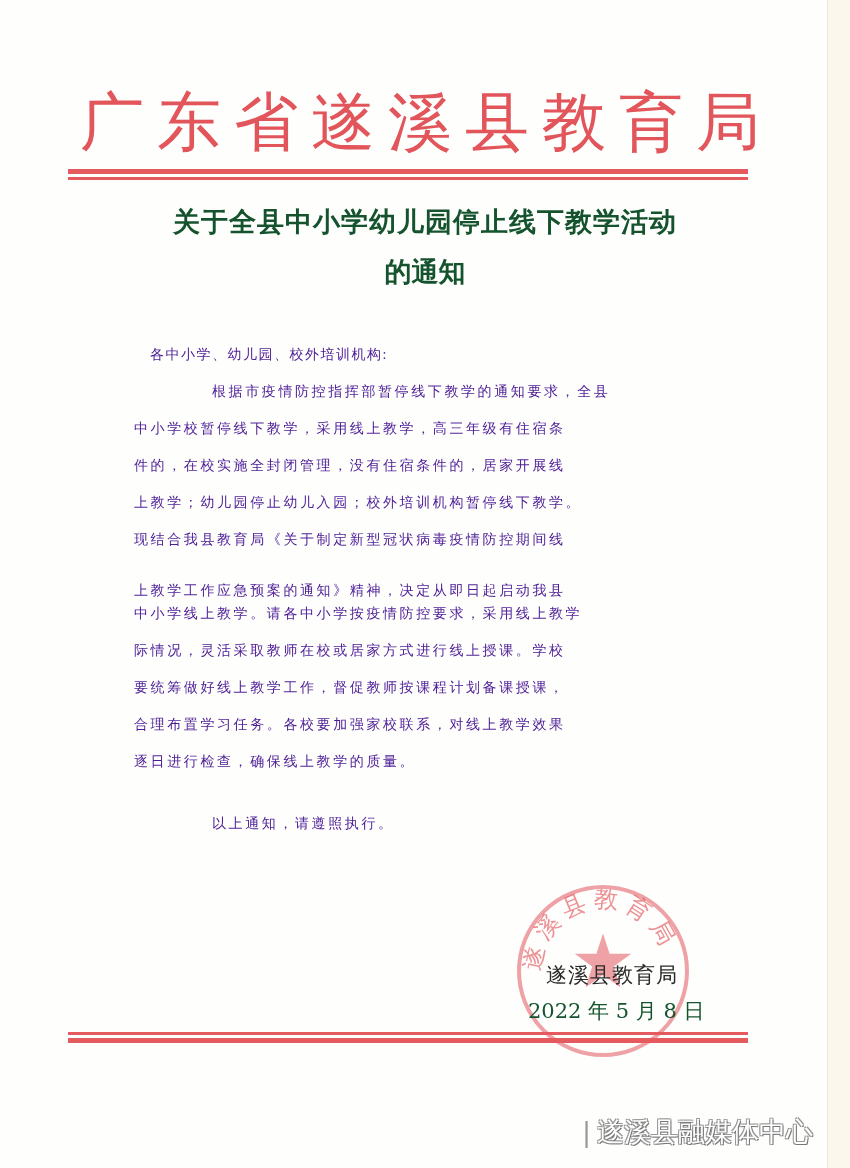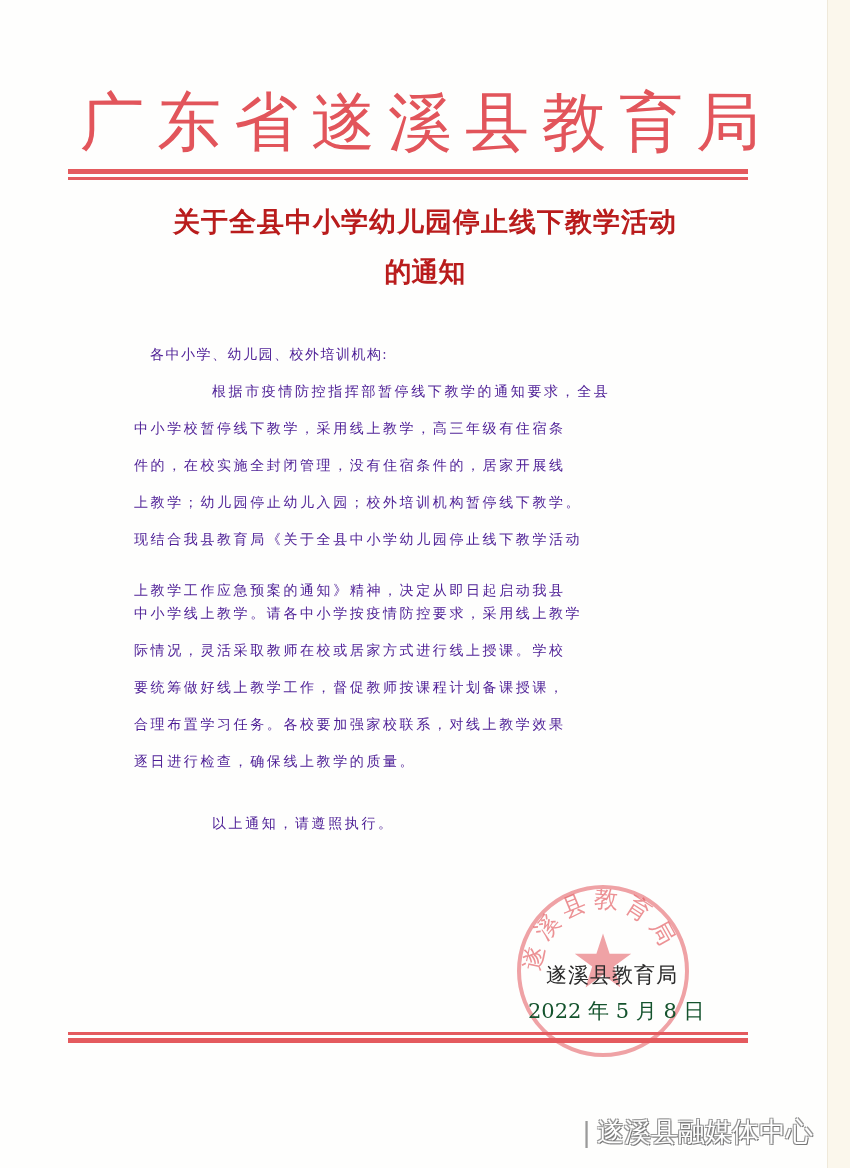--- a/index.html
+++ b/index.html
@@ -41,21 +41,21 @@
     position: absolute;
     left: 68px;
     width: 680px;
     background: #e45a5e;
   }
   .doc-title {
     position: absolute;
     left: 100px;
     width: 650px;
     text-align: center;
-    color: #b91c1c;
+    color: #14532d;
     font-family: "DejaVu Serif", "Liberation Serif", serif;
     font-weight: bold;
     font-size: 27px;
     line-height: 52px;
     white-space: nowrap;
   }
   .doc-title.line1 { top: 196px; letter-spacing: 1px; }
   .doc-title.line2 { top: 246px; }
   .body-text {
     position: absolute;
@@ -141,21 +141,21 @@
 
 <div class="doc-title line1">关于全县中小学幼儿园停止线下教学活动</div>
 <div class="doc-title line2">的通知</div>
 
 <div class="body-text salutation">各中小学、幼儿园、校外培训机构:</div>
 
 <div class="body-text para-indent" style="top:373px;">根据市疫情防控指挥部暂停线下教学的通知要求，全县</div>
 <div class="body-text para-line" style="top:410px;">中小学校暂停线下教学，采用线上教学，高三年级有住宿条</div>
 <div class="body-text para-line" style="top:447px;">件的，在校实施全封闭管理，没有住宿条件的，居家开展线</div>
 <div class="body-text para-line" style="top:484px;">上教学；幼儿园停止幼儿入园；校外培训机构暂停线下教学。</div>
-<div class="body-text para-line" style="top:521px;">现结合我县教育局《关于全县中小学幼儿园停止线下教学活动</div>
+<div class="body-text para-line" style="top:521px;">现结合我县教育局《关于制定新型冠状病毒疫情防控期间线</div>
 <div class="body-text para-line" style="top:558px;margin-top:14px;">上教学工作应急预案的通知》精神，决定从即日起启动我县</div>
 <div class="body-text para-line" style="top:595px;">中小学线上教学。请各中小学按疫情防控要求，采用线上教学</div>
 <div class="body-text para-line" style="top:632px;">际情况，灵活采取教师在校或居家方式进行线上授课。学校</div>
 <div class="body-text para-line" style="top:669px;">要统筹做好线上教学工作，督促教师按课程计划备课授课，</div>
 <div class="body-text para-line" style="top:706px;">合理布置学习任务。各校要加强家校联系，对线上教学效果</div>
 <div class="body-text para-line" style="top:743px;">逐日进行检查，确保线上教学的质量。</div>
 
 <div class="body-text para-indent" style="top:805px;">以上通知，请遵照执行。</div>
 
 <div class="seal">

